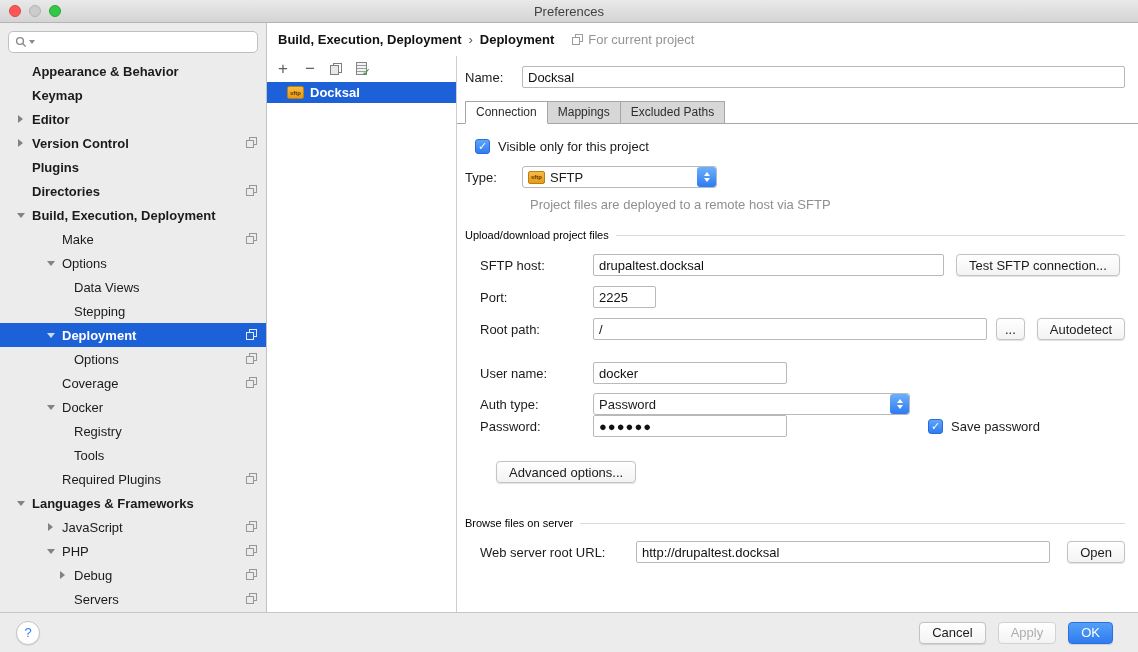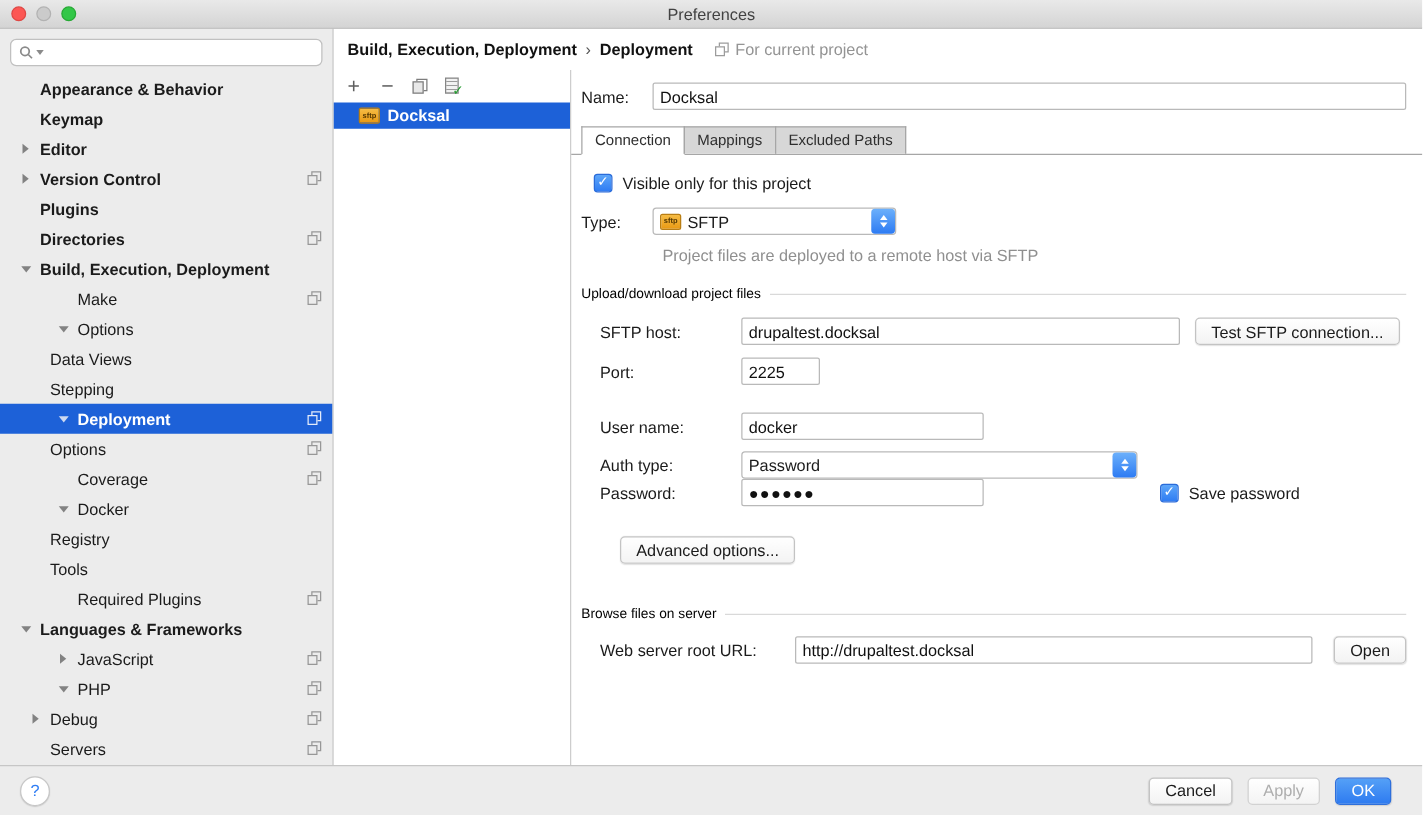--- a/index.html
+++ b/index.html
@@ -24,21 +24,21 @@
   .mag{flex:0 0 auto;display:flex;align-items:center;}
   .mag svg{display:block;}
   .caret-down{width:0;height:0;border-left:3.5px solid transparent;border-right:3.5px solid transparent;border-top:4px solid #8a8a8a;margin-left:2px;}
   .search-input{flex:1;border:none;outline:none;background:transparent;font-size:13px;margin-left:5px;padding:0;}
 
   .tree{flex:1;overflow:hidden;padding-top:3px;}
   .trow{height:24px;display:flex;align-items:center;position:relative;cursor:default;}
   .trow .aslot{width:13px;flex:0 0 13px;display:flex;align-items:center;justify-content:center;}
   .trow.lvl1{padding-left:14px;}
   .trow.lvl2{padding-left:44px;}
-  .trow.lvl3{padding-left:22px;}
+  .trow.lvl3{padding-left:56px;}
   .tlabel{margin-left:5px;white-space:nowrap;}
   .tlabel.b{font-weight:bold;}
   .arr{display:block;width:0;height:0;}
   .arr.exp{border-left:4.5px solid transparent;border-right:4.5px solid transparent;border-top:5.5px solid #828282;}
   .arr.col{border-top:4.5px solid transparent;border-bottom:4.5px solid transparent;border-left:5.5px solid #828282;}
   .trow.sel{background:#1d61d8;color:#fff;}
   .trow.sel .arr.exp{border-top-color:#cdd9f1;}
   .proj{width:11px;height:11px;position:absolute;right:9px;top:6px;}
   .proj::before{content:"";position:absolute;right:0;top:0;width:6px;height:6px;border:1px solid #979797;}
   .proj::after{content:"";position:absolute;left:0;bottom:0;width:6px;height:6px;border:1px solid #979797;background:#ececec;}
@@ -338,20 +338,26 @@
             <span class="lbl">SFTP host:</span>
             <input class="tf" style="width: 351px;" type="text" value="drupaltest.docksal">
             <button class="btn" style="margin-left:12px;">Test SFTP connection...</button>
           </div>
 
           <div class="frow row-sec">
             <span class="lbl">Port:</span>
             <input class="tf" style="width: 63px;" type="text" value="2225">
           </div>
 
+          <div class="frow row-sec">
+            <span class="lbl">Root path:</span>
+            <input class="tf" style="width: 396px;" type="text" value="/">
+            <button class="btn dots" style="margin-left:9px;">...</button>
+            <button class="btn" style="margin-left:12px;">Autodetect</button>
+          </div>
 
           <div class="frow row-sec" style="margin-top:22px;">
             <span class="lbl">User name:</span>
             <input class="tf" style="width: 194px;" type="text" value="docker">
           </div>
 
           <div class="frow row-sec" style="margin-top:9px;">
             <span class="lbl">Auth type:</span>
             <div class="select" style="width:317px;box-sizing:border-box;">
               <span class="sel-text" style="margin-left:0;">Password</span>

